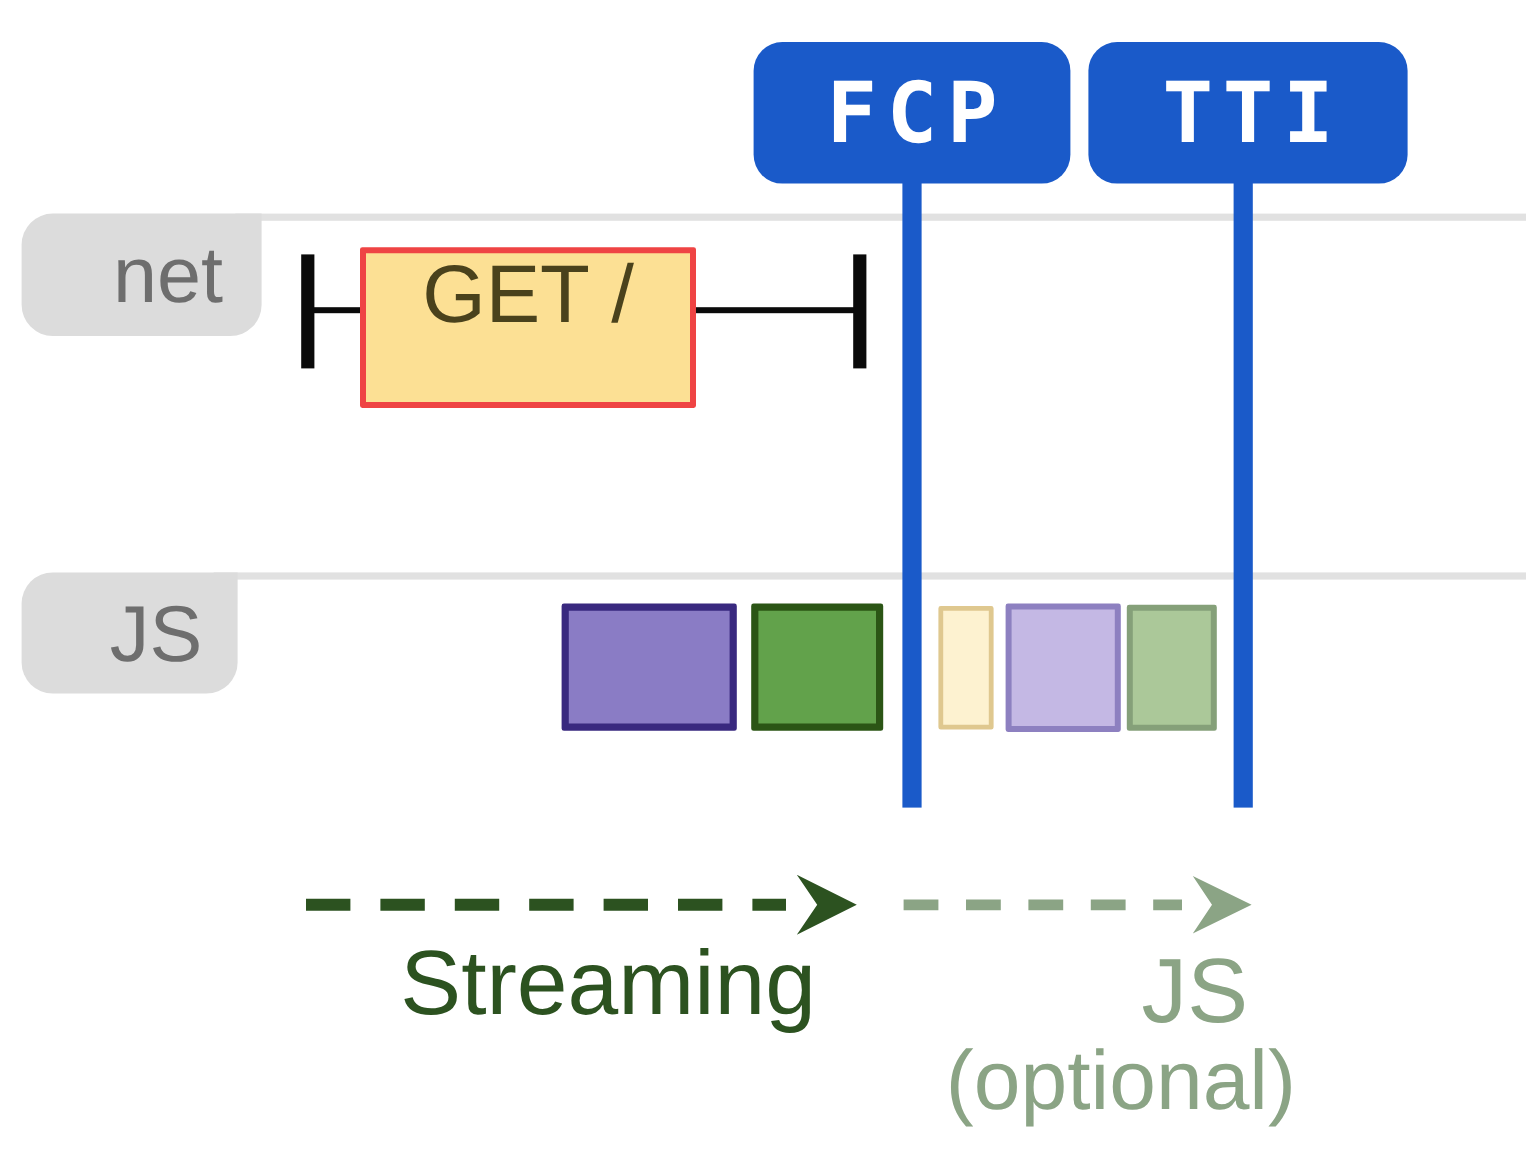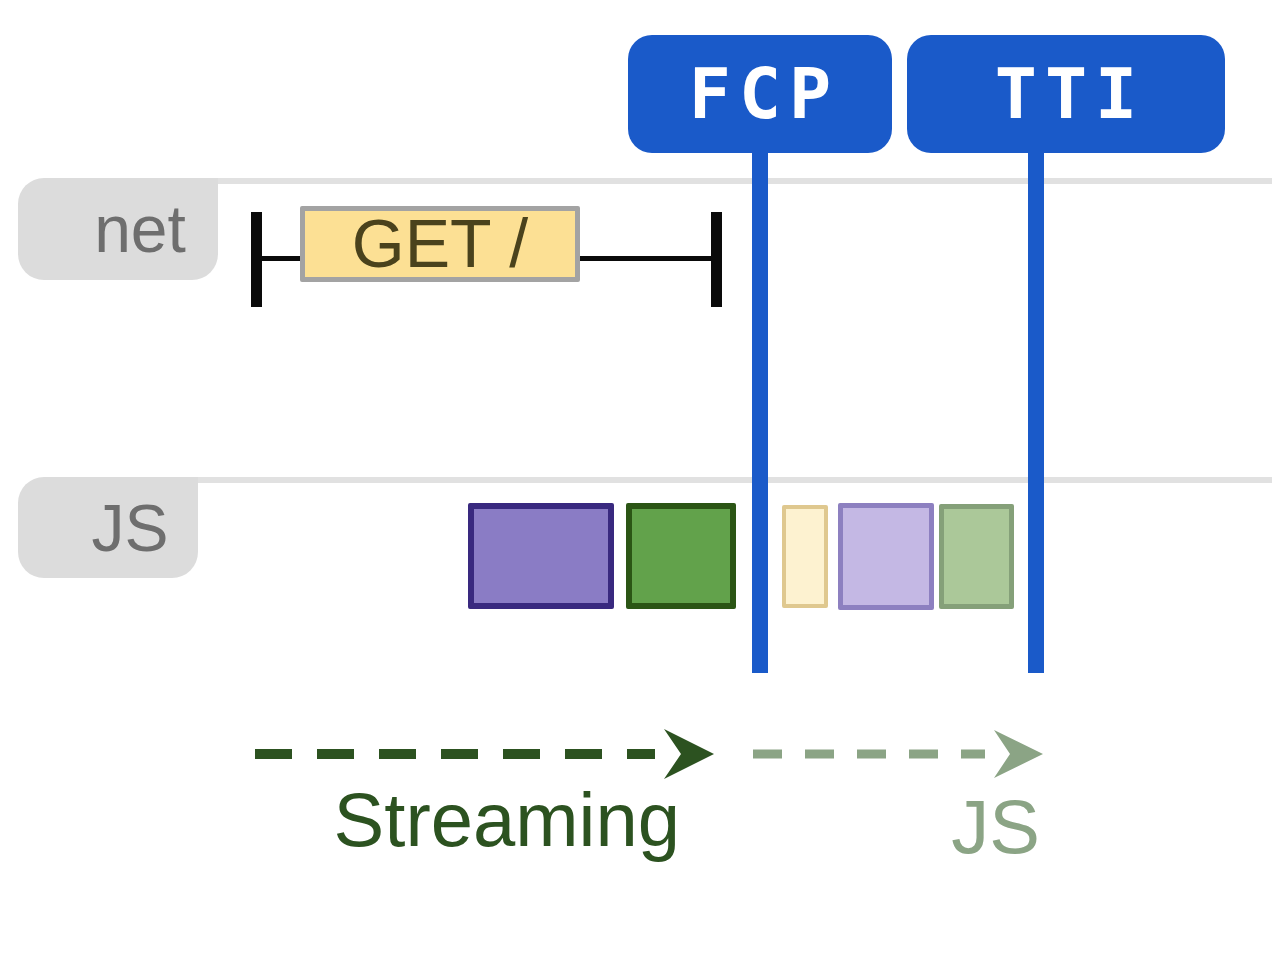--- a/index.html
+++ b/index.html
@@ -23,38 +23,38 @@
   }
   #net-label{left:18px;top:178px;width:200px;height:102px;}
   #js-label{left:18px;top:477px;width:180px;height:101px;}
 
   
   .tick{position:absolute;width:11px;height:95px;top:212px;background:#0a0a0a;}
   #req-start-tick{left:251px;}
   #req-end-tick{left:711px;}
   #req-line{position:absolute;left:256px;top:256px;width:461px;height:5px;background:#0a0a0a;}
   #get-box{
-    position:absolute;left:300px;top:206px;width:280px;height:76px;
-    background:#fce094;border:5px solid #a3a3a3;border-radius:2px;
-    display:flex;align-items:flex-end;justify-content:center;
+    position:absolute;left:300px;top:206px;width:280px;height:134px;
+    background:#fce094;border:5px solid #ef4444;border-radius:2px;
+    display:flex;align-items:flex-start;justify-content:center;
     color:#4a421c;font-size:68px;line-height:1;
   }
 
   
   .stem{position:absolute;top:150px;width:16px;height:523px;background:#1a5ac9;z-index:3;}
   #fcp-stem{left:752px;}
   #tti-stem{left:1028px;}
   .badge{
     position:absolute;top:35px;height:118px;background:#1a5ac9;border-radius:24px;z-index:4;
     display:flex;align-items:center;justify-content:center;
     color:#ffffff;font-family:"DejaVu Sans Mono", monospace;font-weight:bold;
     font-size:70px;letter-spacing:8px;line-height:1;text-indent:8px;
   }
   #fcp-badge{left:628px;width:264px;}
-  #tti-badge{left:907px;width:318px;}
+  #tti-badge{left:907px;width:266px;}
 
   
   .chunk{position:absolute;border-style:solid;border-radius:2px;}
 
   
   #arrows{position:absolute;left:0;top:0;width:1272px;height:974px;pointer-events:none;}
 
   
   .legend-text{position:absolute;text-align:right;line-height:1.05;}
   #legend-streaming{left:280px;top:780px;width:400px;font-size:76px;color:#2c5220;}
@@ -107,14 +107,15 @@
       <path d="M 714 754 L 664 729 L 681 754 L 664 779 Z" fill="#2c5220"></path>
     </g>
     <g>
       <line x1="753" y1="754" x2="985" y2="754" stroke="#8ba485" stroke-width="9" stroke-dasharray="29 23"></line>
       <path d="M 1043 754 L 994 730 L 1010 754 L 994 778 Z" fill="#8ba485"></path>
     </g>
   </svg>
 
   <div class="legend-text" id="legend-streaming">Streaming</div>
   <div class="legend-text" id="legend-js">JS</div>
+  <div class="legend-text" id="legend-js-note">(optional)</div>
 
 </div>
 
 </body></html>

